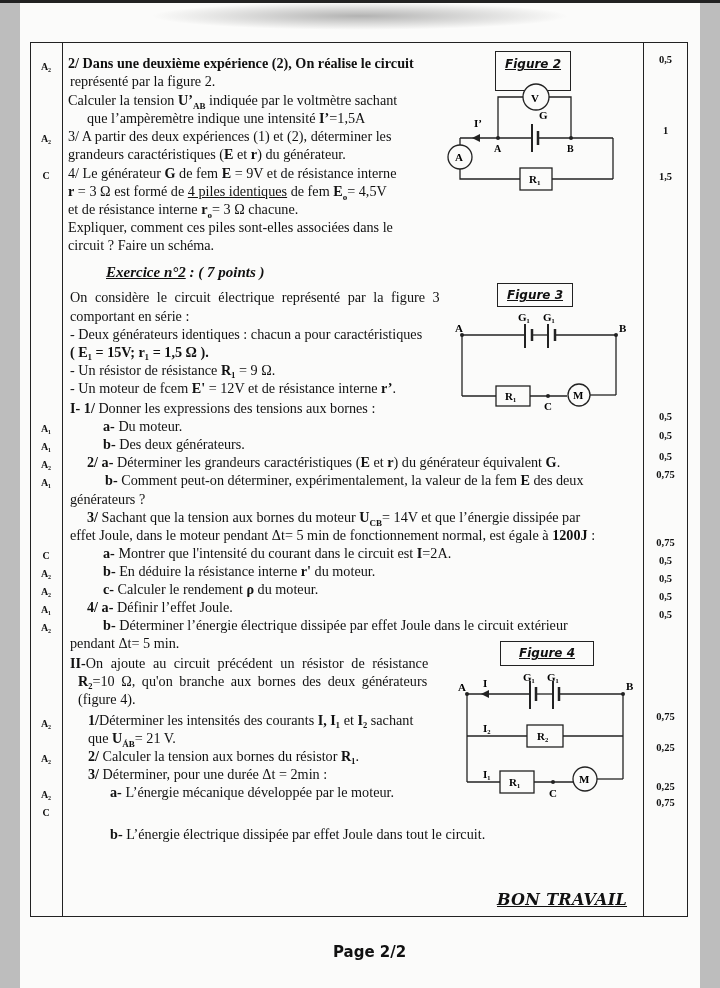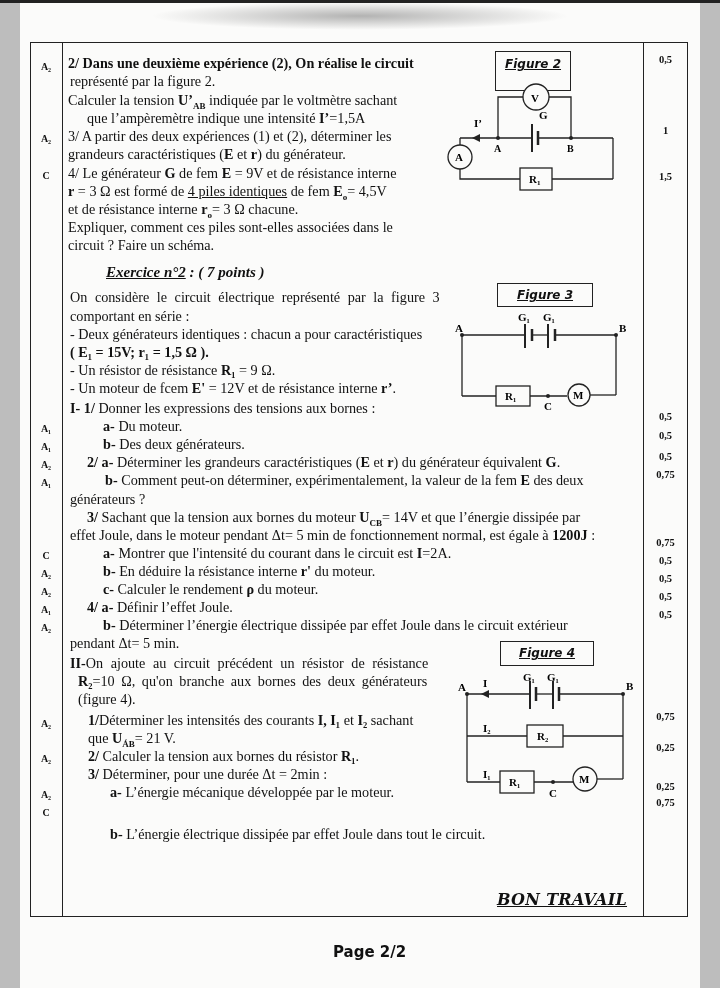--- a/index.html
+++ b/index.html
@@ -90,21 +90,21 @@
 </svg>
 
 <div class="abs title-ex" style="left:70px; top:264px;"><u>Exercice n°2</u><span> : ( 7 points )</span></div>
 <div class="abs txt" style="left:70px; top:288px; word-spacing:4px;">On considère le circuit électrique représenté par la figure 3</div>
 <div class="abs txt" style="left:70px; top:307px;">comportant en série :</div>
 <div class="abs txt" style="left:70px; top:325px;">- Deux générateurs identiques : chacun a pour caractéristiques</div>
 <div class="abs txt" style="left:70px; top:343px; font-weight:bold;">( E₁ = 15V; r₁ = 1,5 Ω ).</div>
 <div class="abs txt" style="left:70px; top:361px;"><span>- Un résistor de résistance </span><b>R₁</b><span> = 9 Ω.</span></div>
 <div class="abs txt" style="left:70px; top:379px;"><span>- Un moteur de fcem </span><b>E'</b><span> = 12V et de résistance interne </span><b>r’</b><span>.</span></div>
 
-<div class="figbox" style="left:497px; top:283px; width:96px; height:24px; line-height:22px;">Figure 3</div>
+<div class="figbox" style="left:497px; top:283px; width:76px; height:24px; line-height:22px;">Figure 3</div>
 <svg class="abs" style="left:452px; top:312px;" width="190" height="100">
   <g stroke="#222" stroke-width="1.3" fill="none">
     <line x1="10" y1="23" x2="73" y2="23"></line>
     <line x1="73" y1="12" x2="73" y2="36" stroke-width="2"></line>
     <line x1="80" y1="17" x2="80" y2="29" stroke-width="2.5"></line>
     <line x1="80" y1="23" x2="96" y2="23"></line>
     <line x1="96" y1="12" x2="96" y2="36" stroke-width="2"></line>
     <line x1="103" y1="17" x2="103" y2="29" stroke-width="2.5"></line>
     <line x1="103" y1="23" x2="164" y2="23"></line>
     <line x1="10" y1="23" x2="10" y2="84"></line>

